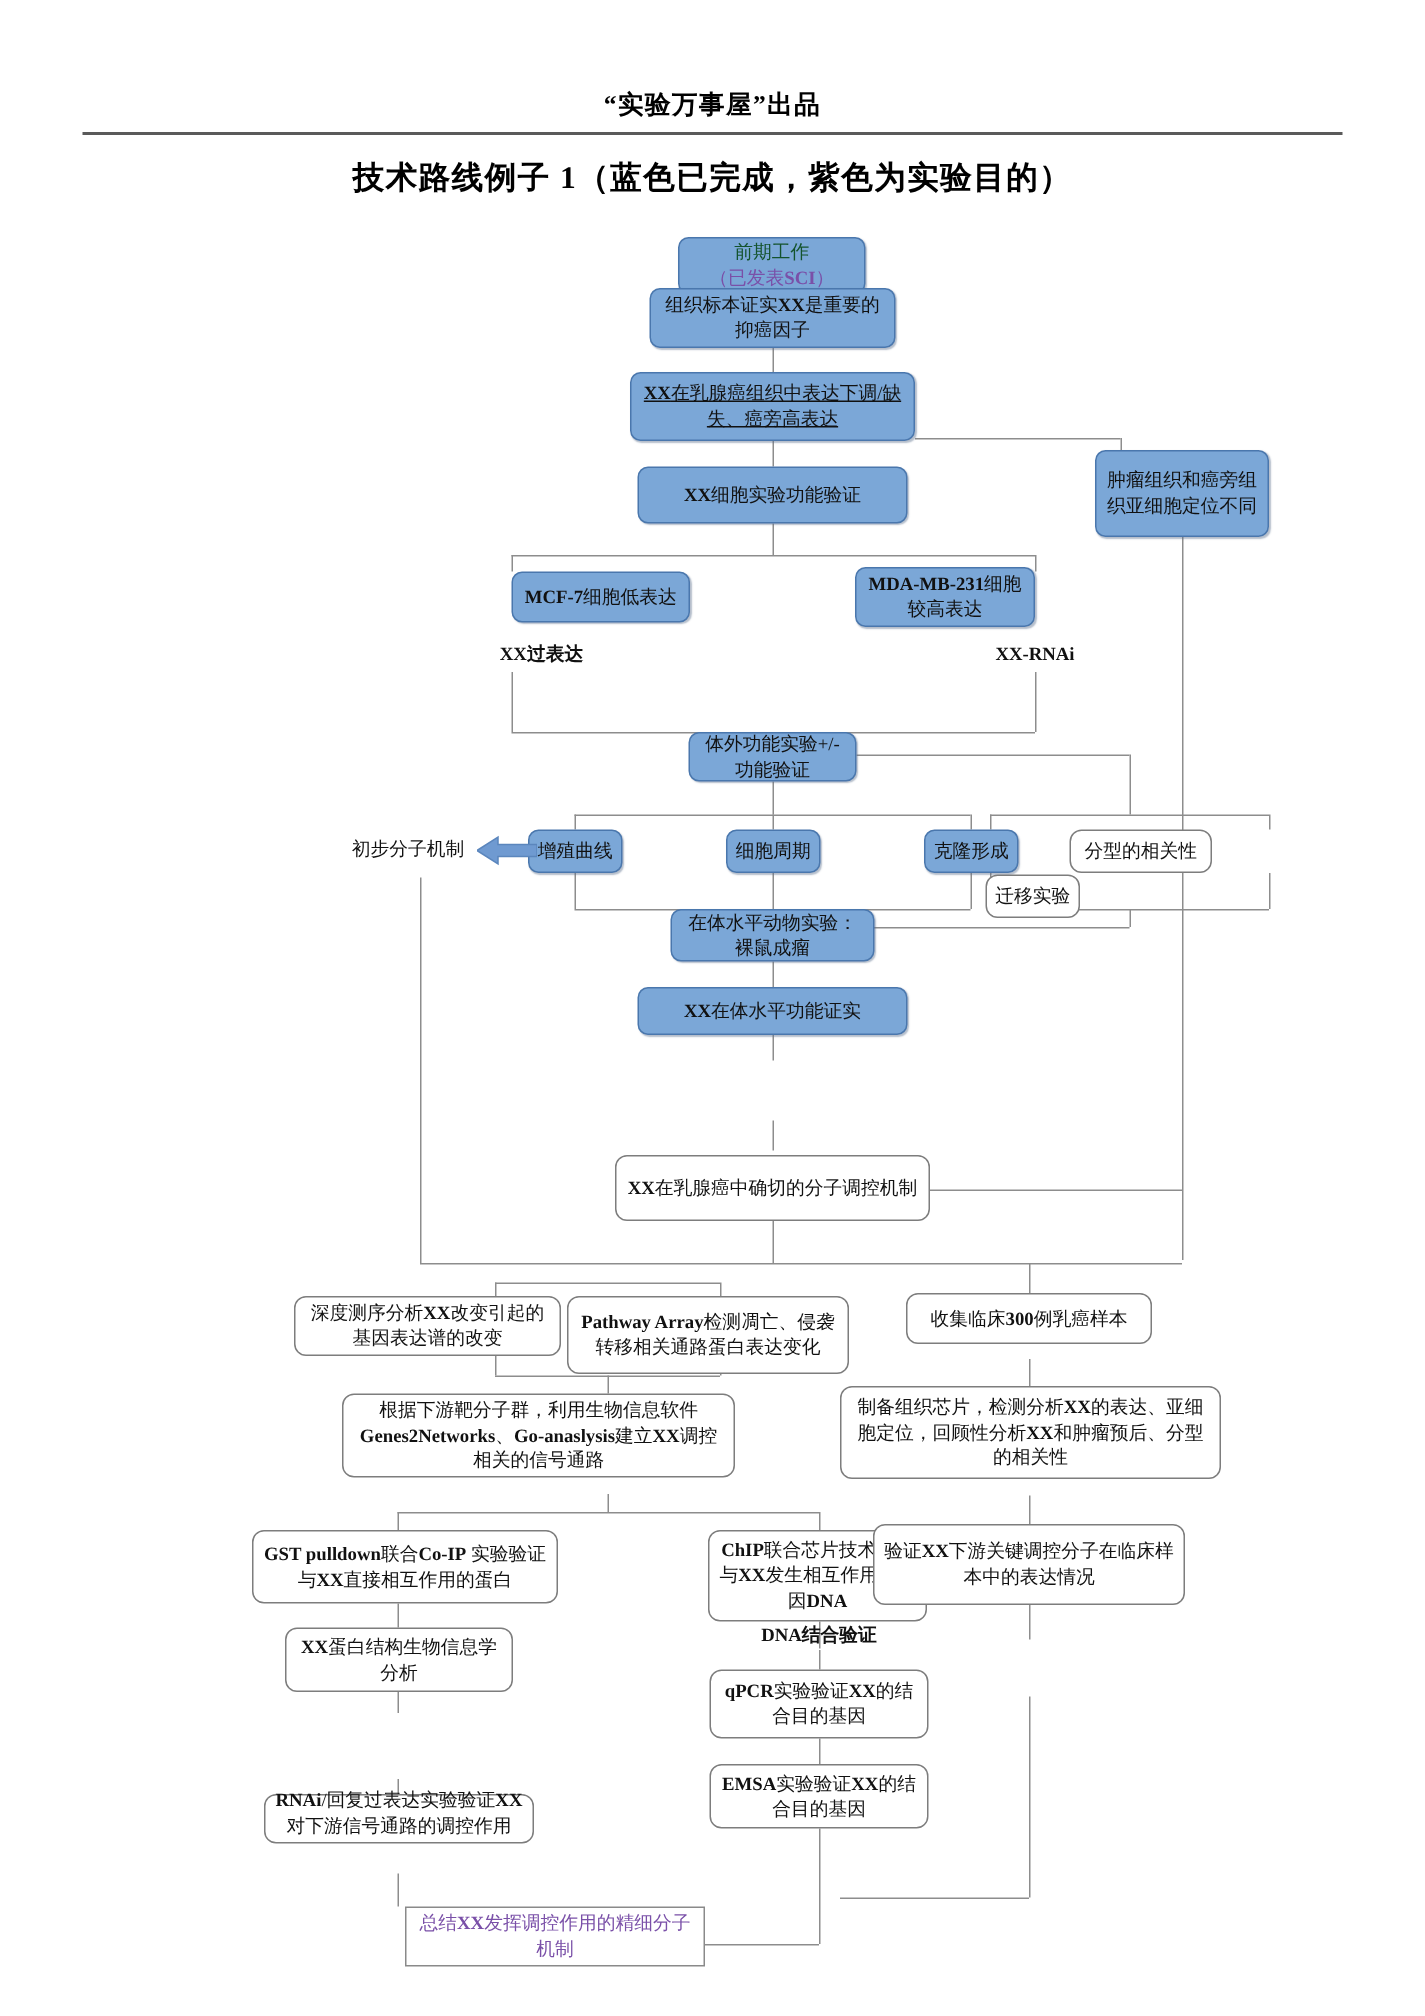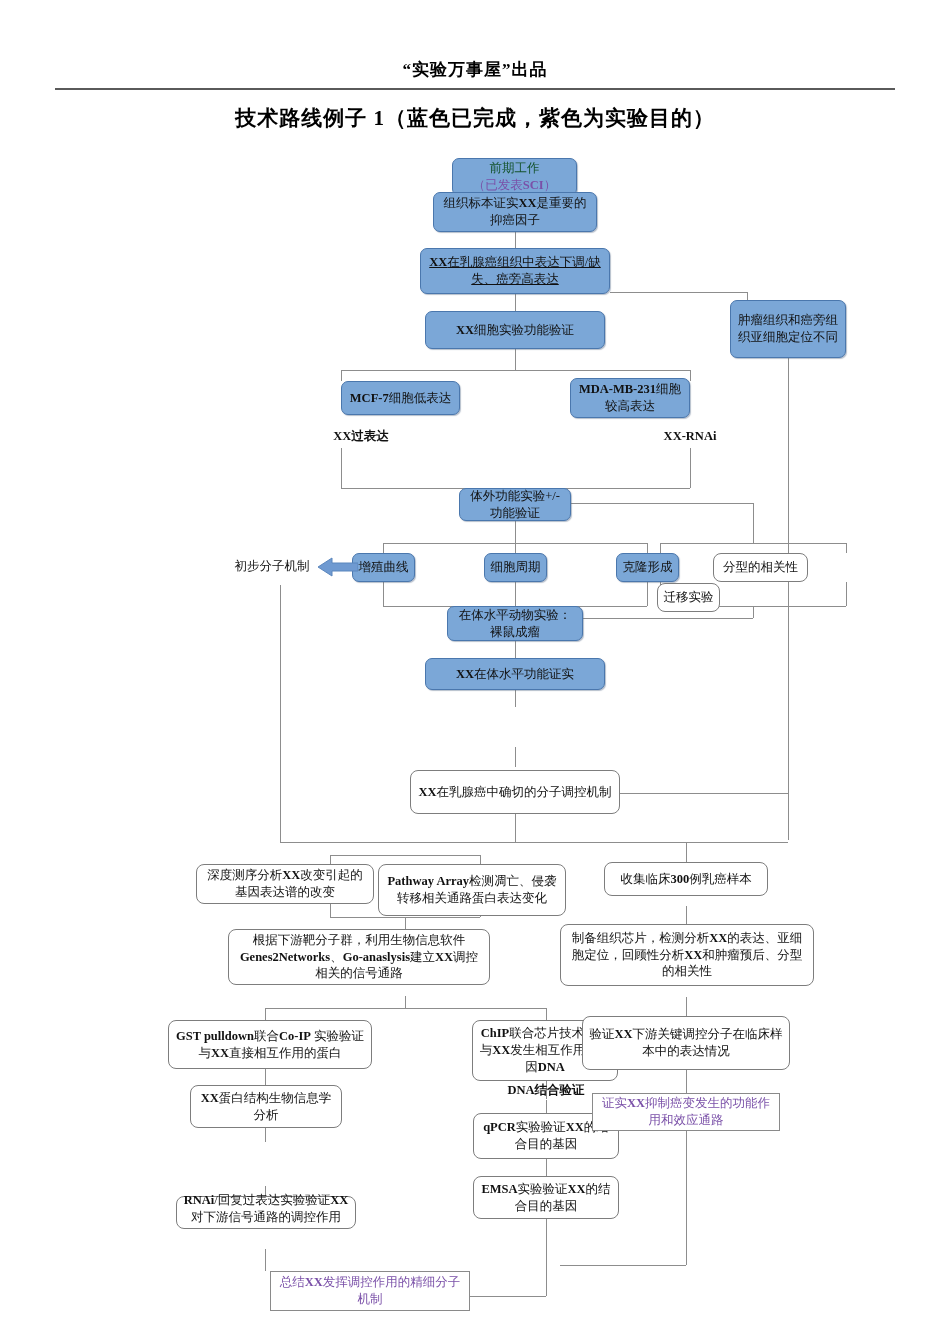--- a/index.html
+++ b/index.html
@@ -275,23 +275,20 @@
   <div class="bx white" style="left:190px;top:1085px;width:152px;height:43px;">
     <span><b>XX</b>蛋白结构生物信息学分析</span>
   </div>
 
   <div class="plain" style="left:486px;top:1081px;width:120px;height:19px;font-weight:700;"><b>DNA</b>结合验证</div>
 
   <div class="bx white" style="left:473px;top:1113px;width:146px;height:46px;">
     <span><b>qPCR</b>实验验证<b>XX</b>的结合目的基因</span>
   </div>
 
-  <div class="bx sq" style="left:592px;top:1093px;width:188px;height:38px;">
-    <span class="purple-txt">证实<b>XX</b>抑制癌变发生的功能作用和效应通路</span>
-  </div>
 
 
   <div class="bx white" style="left:473px;top:1176px;width:146px;height:43px;">
     <span><b>EMSA</b>实验验证<b>XX</b>的结合目的基因</span>
   </div>
 
   <div class="bx white" style="left:176px;top:1196px;width:180px;height:33px;align-items:flex-end;">
     <span><b>RNAi</b>/回复过表达实验验证<b>XX</b>对下游信号通路的调控作用</span>
   </div>
 

